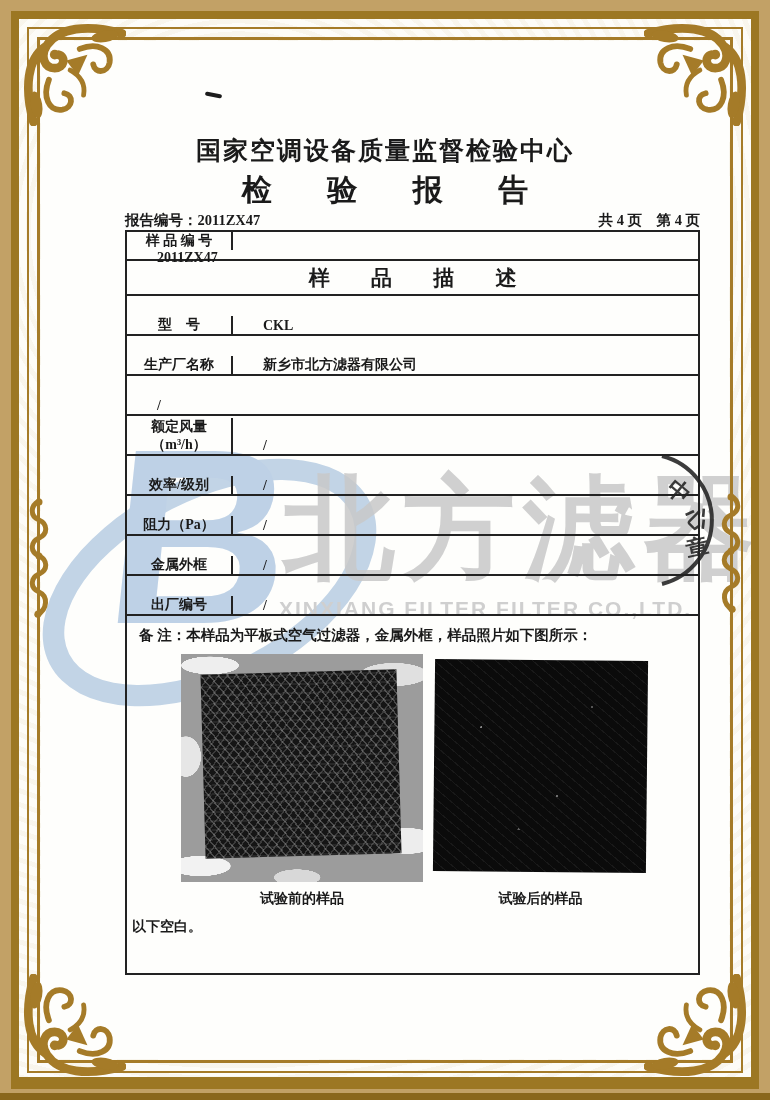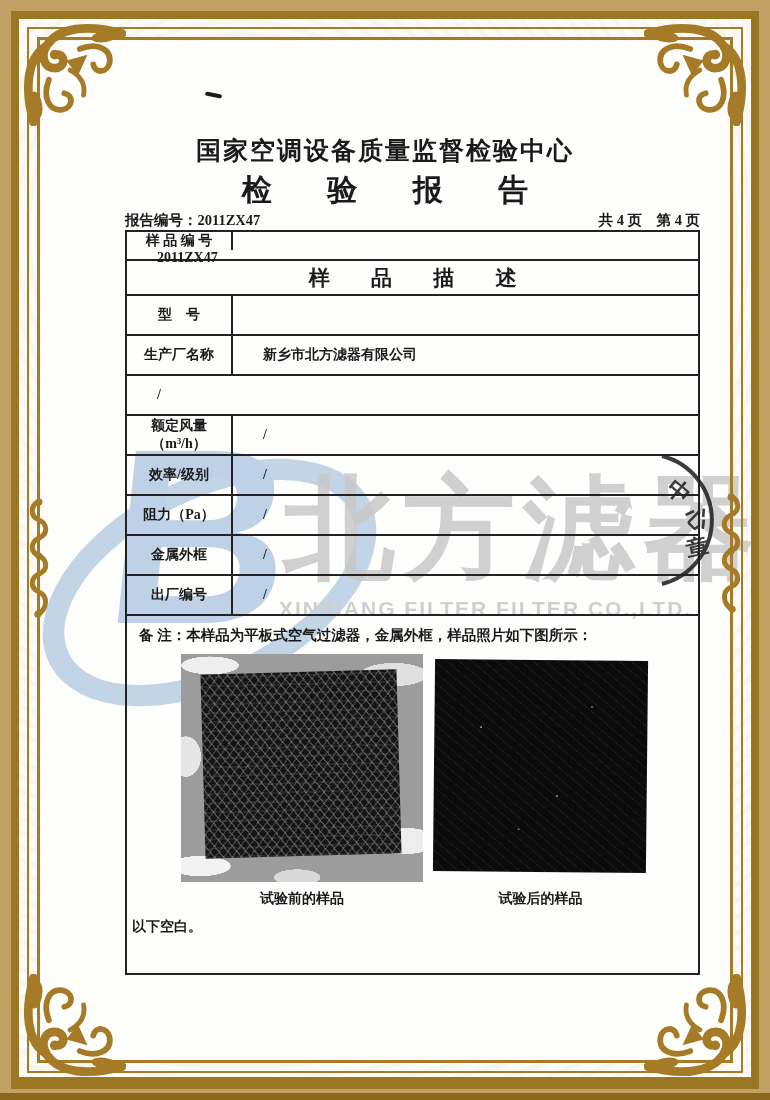--- a/index.html
+++ b/index.html
@@ -62,21 +62,21 @@
   .report-line{position:absolute;left:125px;top:211px;width:575px;display:flex;justify-content:space-between;align-items:flex-end;font-size:14.5px;font-weight:600;text-align:center;}
   
   .doc-table{
     position:absolute;left:125px;top:230px;width:575px;height:745px;
     box-sizing:border-box;border:2px solid #222;
     font-size:14px;
   }
   .trow{box-sizing:border-box;display:flex;border-bottom:2px solid #222;}
   .trow-sample{height:29px;flex-direction:column;}
   .trow-section{height:35px;align-items:center;justify-content:center;}
-  .trow-std{height:40px;}
+  .trow-std{height:40px;align-items:flex-end;}
   .tlabel{
     box-sizing:border-box;width:106px;border-right:2px solid #222;
     display:flex;align-items:center;justify-content:center;
     font-weight:600;text-align:center;
   }
   .tvalue{flex:1;display:flex;align-items:center;padding-left:30px;font-weight:600;}
   .section-title{font-size:21px;font-weight:bold;letter-spacing:18px;text-indent:18px;}
   .trow-remark{position:relative;height:357px;border-bottom:none;display:block;}
   .remark-text{position:absolute;left:12px;top:10px;font-size:14.5px;font-weight:bold;}
   
@@ -153,20 +153,21 @@
       <div class="tlabel">样 品 编 号</div>
       <div class="tvalue">2011ZX47</div>
     </div>
 
     <div class="trow trow-section">
       <div class="section-title">样 品 描 述</div>
     </div>
 
     <div class="trow trow-std">
       <div class="tlabel">型　号</div>
+      <div class="tvalue">CKL</div>
     </div>
     <div class="trow trow-std">
       <div class="tlabel">生产厂名称</div>
       <div class="tvalue">新乡市北方滤器有限公司</div>
     </div>
     <div class="trow trow-std">
       <div class="tvalue">/</div>
     </div>
     <div class="trow trow-std">
       <div class="tlabel">额定风量（m³/h）</div>

